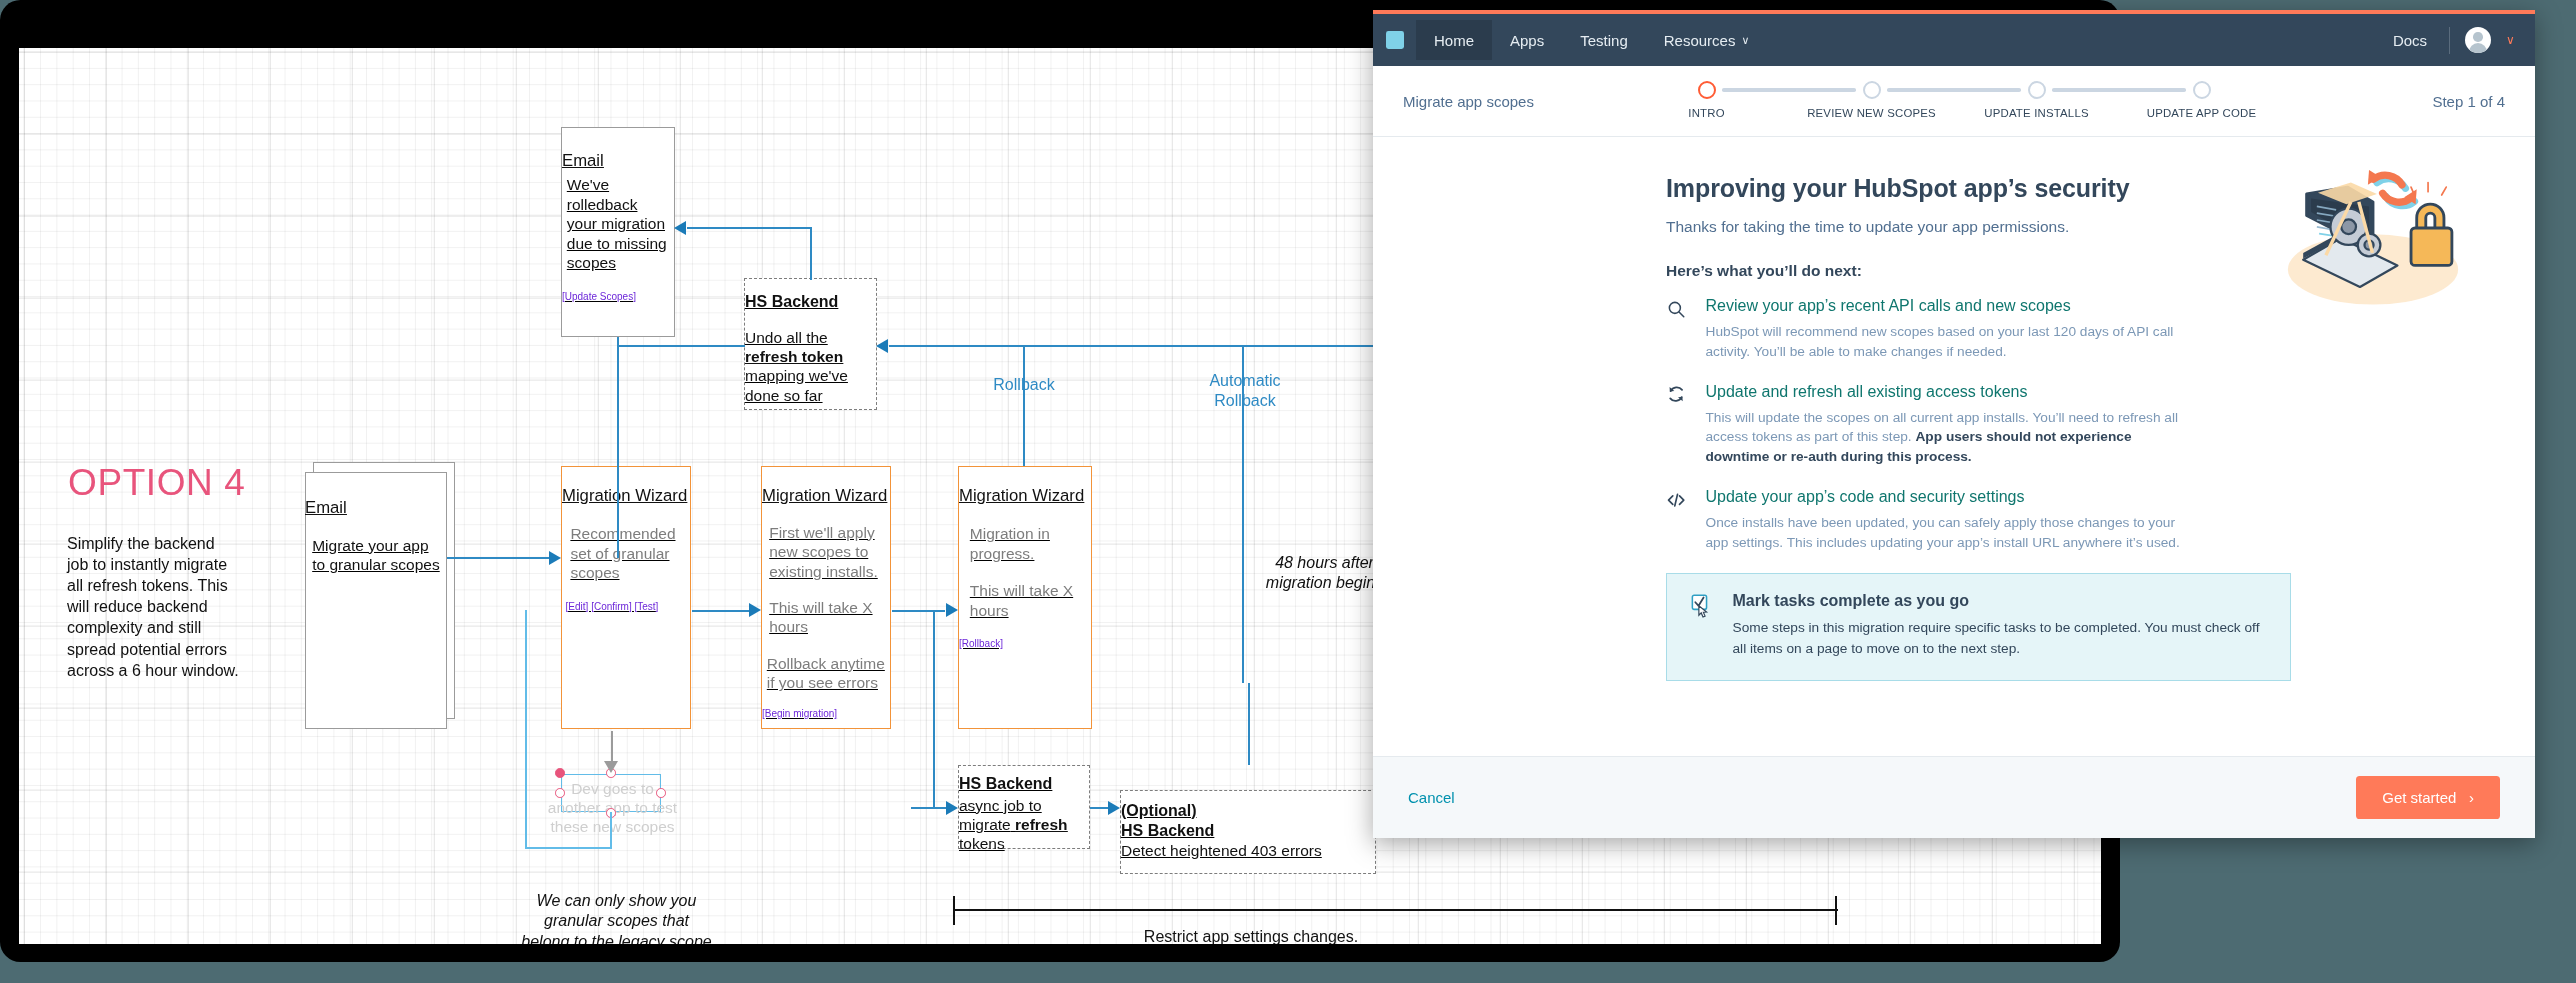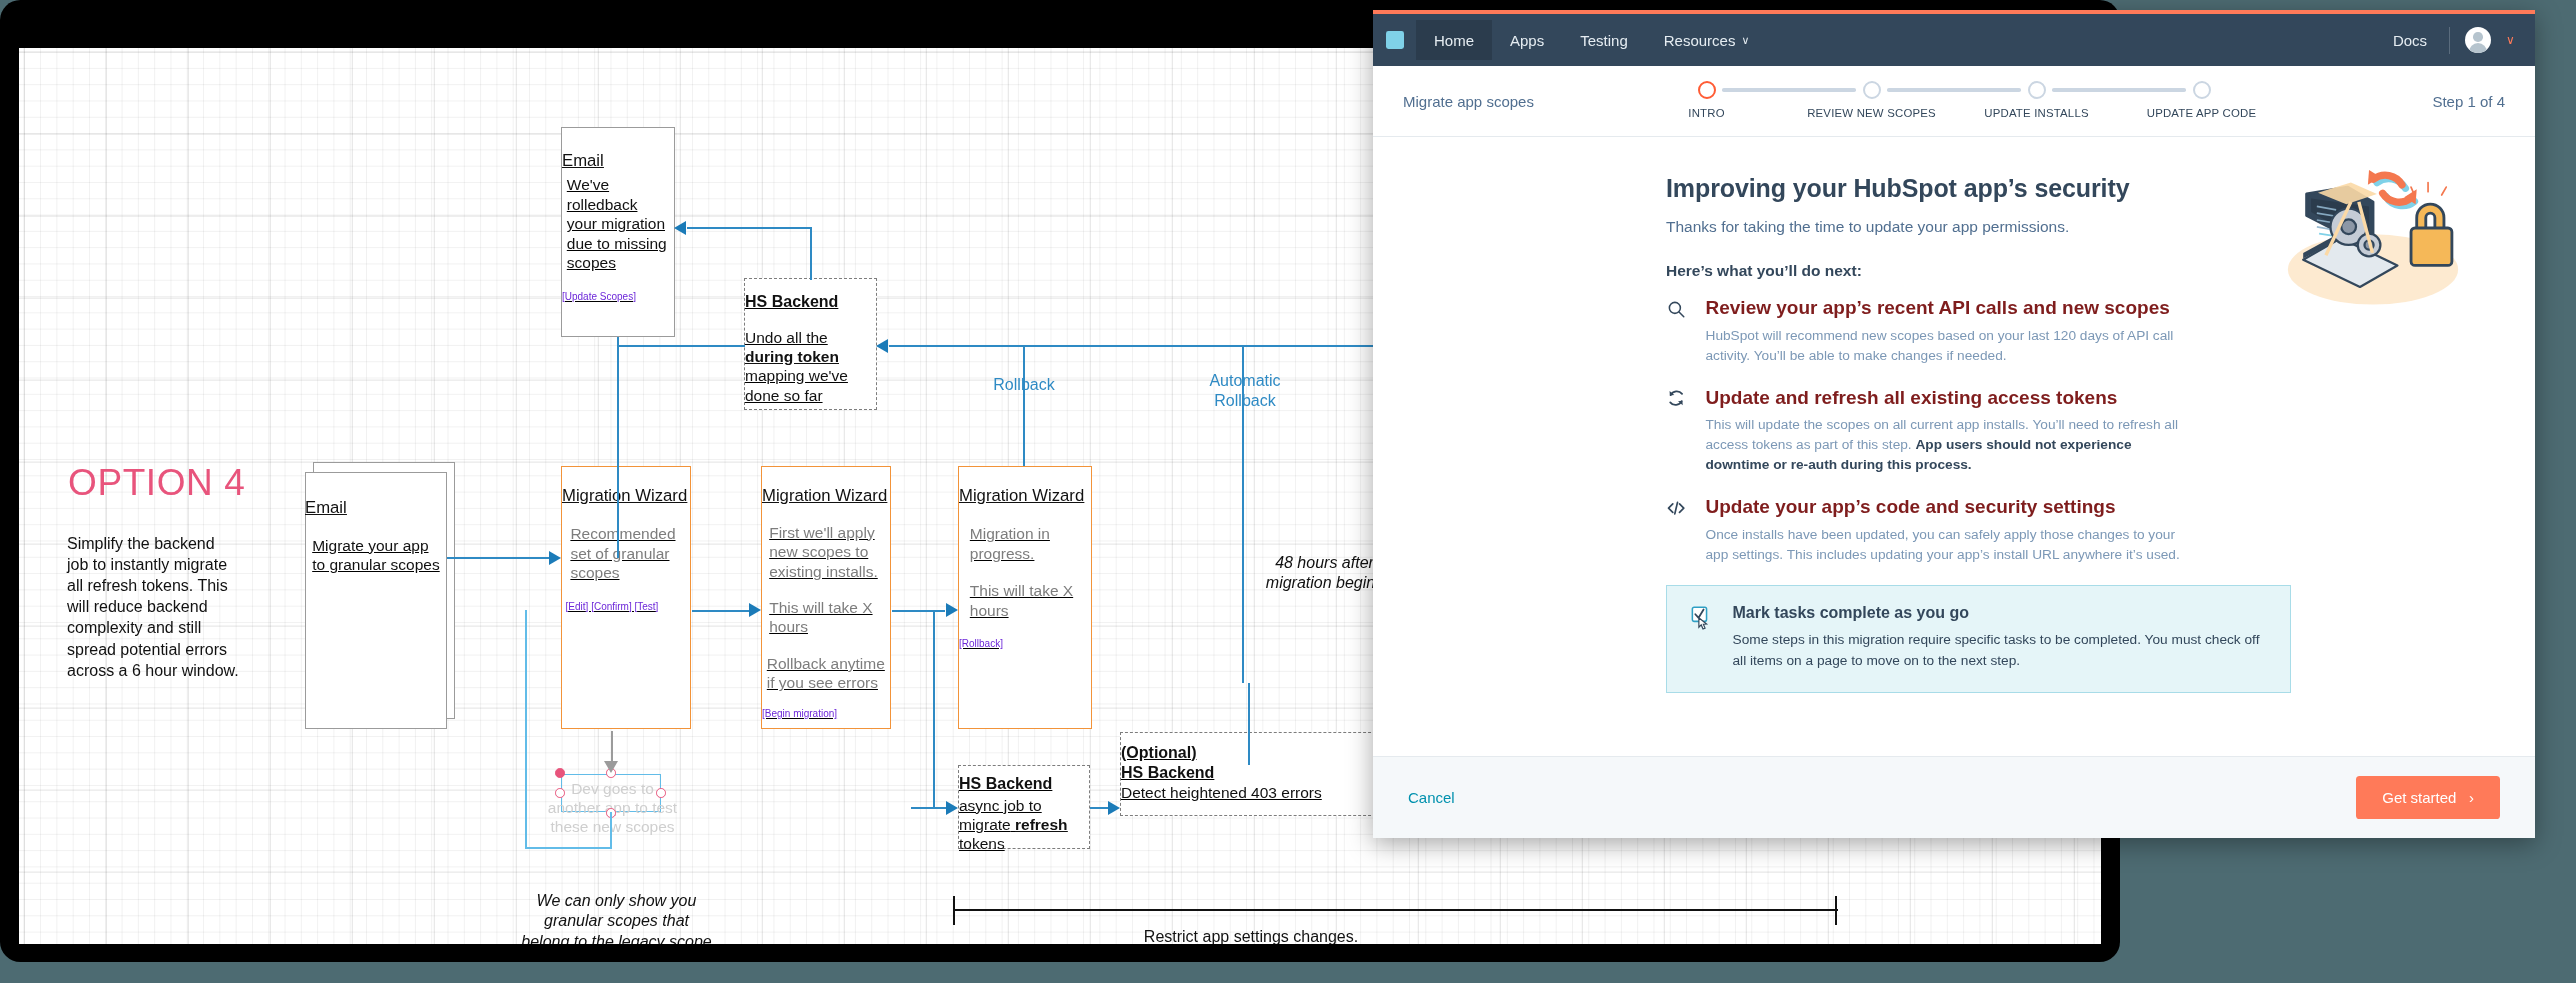--- a/index.html
+++ b/index.html
@@ -128,21 +128,21 @@
 
   .modal-body{ flex:1 1 auto; position:relative; padding:37px 66px 0 293px; overflow:hidden; }
   .content-wrap{ max-width:634px; position:relative; }
   .h1{ font-size:25px; color:#33475b; font-weight:bold; letter-spacing:-0.1px; }
   .lead{ margin-top:14.3px; font-size:15.5px; color:#516f90; }
   .sub-h{ margin-top:26px; font-size:15.5px; color:#33475b; font-weight:bold; }
 
   .feature-list{ margin-top:16.7px; }
   .feature{ display:flex; gap:15.5px; margin-bottom:20.3px; }
   .feature .ficon{ flex:0 0 24px; width:24px; padding-top:2.4px; color:#33475b; }
-  .feature .ftitle{ font-size:19px; color:#7f1d1d; line-height:1.3;font-weight:bold; }
+  .feature .ftitle{ font-size:16px; color:#0f766e; line-height:1.3; }
   .feature .fdesc{ margin-top:4.8px; font-size:13.7px; color:#7c98b6; line-height:1.45; max-width:490px; }
   .feature .fdesc b{ color:#33475b; }
 
   .callout{
     margin-top:7.2px; background:#e5f5f8; border:0.6px solid #a8dce8;
     padding:18px 21.5px 20.3px 24px; display:flex; gap:15.5px; max-width:625px;
   }
   .callout .cicon{ flex:0 0 26px; padding-top:2.4px; }
   .callout .ctitle{ font-size:16px; color:#33475b; font-weight:bold; }
   .callout .cdesc{ margin-top:8.4px; font-size:13.7px; color:#33475b; line-height:1.5; }
@@ -187,21 +187,21 @@
       <div class="node box-solid-grey" style="left:542px; top:79px; width:114px; height:210px; padding-top:23px;">
         <div class="title">Email</div>
         <div class="body" style="margin-top:4px; color:#111; padding:0 4.8px;">We've rolledback your migration due to missing scopes</div>
         <div class="action" style="margin-top:18px;">[Update Scopes]</div>
       </div>
 
       <div class="node box-dashed" style="left:725px; top:230px; width:133px; height:132px; padding-top:13px;">
         <div class="hs-title">HS Backend</div>
         <div class="hs-body" style="margin-top:15.5px;">
           <span>Undo all the</span><br>
-          <span class="u-bold">during token</span><br>
+          <span class="u-bold">refresh token</span><br>
           <span>mapping we've done so far</span>
         </div>
       </div>
 
       <div class="node box-orange" style="left:542px; top:418px; width:130px; height:263px; padding-top:19px;">
         <div class="title">Migration Wizard</div>
         <div class="body" style="margin-top:18px; padding:0 8.4px;">Recommended set of granular scopes</div>
         <div class="action" style="margin-top:18px; padding:0 3.6px;">[Edit] [Confirm] [Test]</div>
       </div>
 
@@ -222,21 +222,21 @@
 
       <div class="node box-dashed" style="left:939px; top:717px; width:132px; height:84px; padding-top:8.4px;">
         <div class="hs-title">HS Backend</div>
         <div class="hs-body" style="margin-top:1.2px;">
           <span>async job to migrate</span>
           <span class="u-bold">refresh</span><br>
           <span>tokens</span>
         </div>
       </div>
 
-      <div class="node box-dashed" style="left:1101px; top:684px; width:256px; height:84px; padding-top:9.6px;">
+      <div class="node box-dashed" style="left:1101px; top:742px; width:256px; height:84px; padding-top:9.6px;">
         <div class="hs-title">(Optional)</div>
         <div class="hs-title">HS Backend</div>
         <div class="hs-body">Detect heightened 403 errors</div>
       </div>
 
       <div class="selbox" style="left:542px; top:726px; width:100px; height:38px;">
         <div class="txt" style="width:132px; margin-left:-15.5px;">Dev goes to another app to test these new scopes</div>
         <div class="handle filled" style="left:-6.6px; top:-6.6px;"></div>
         <div class="handle" style="left:44px; top:-6.6px;"></div>
         <div class="handle" style="left:-6.6px; top:13px;"></div>

